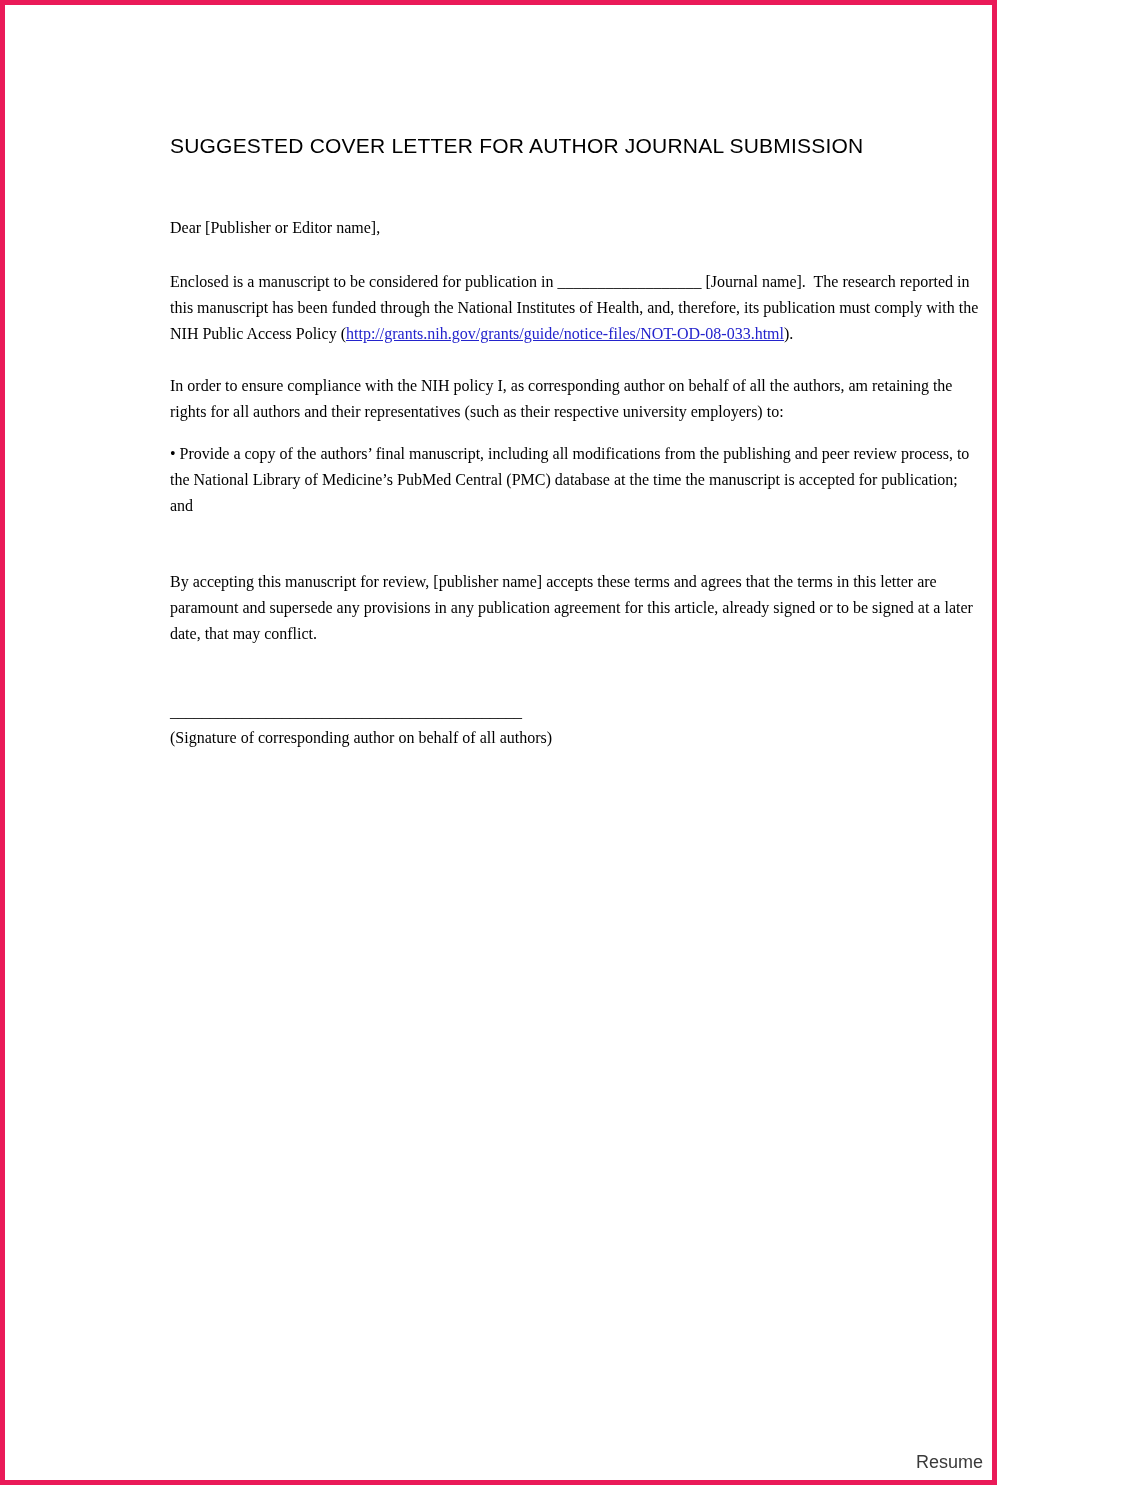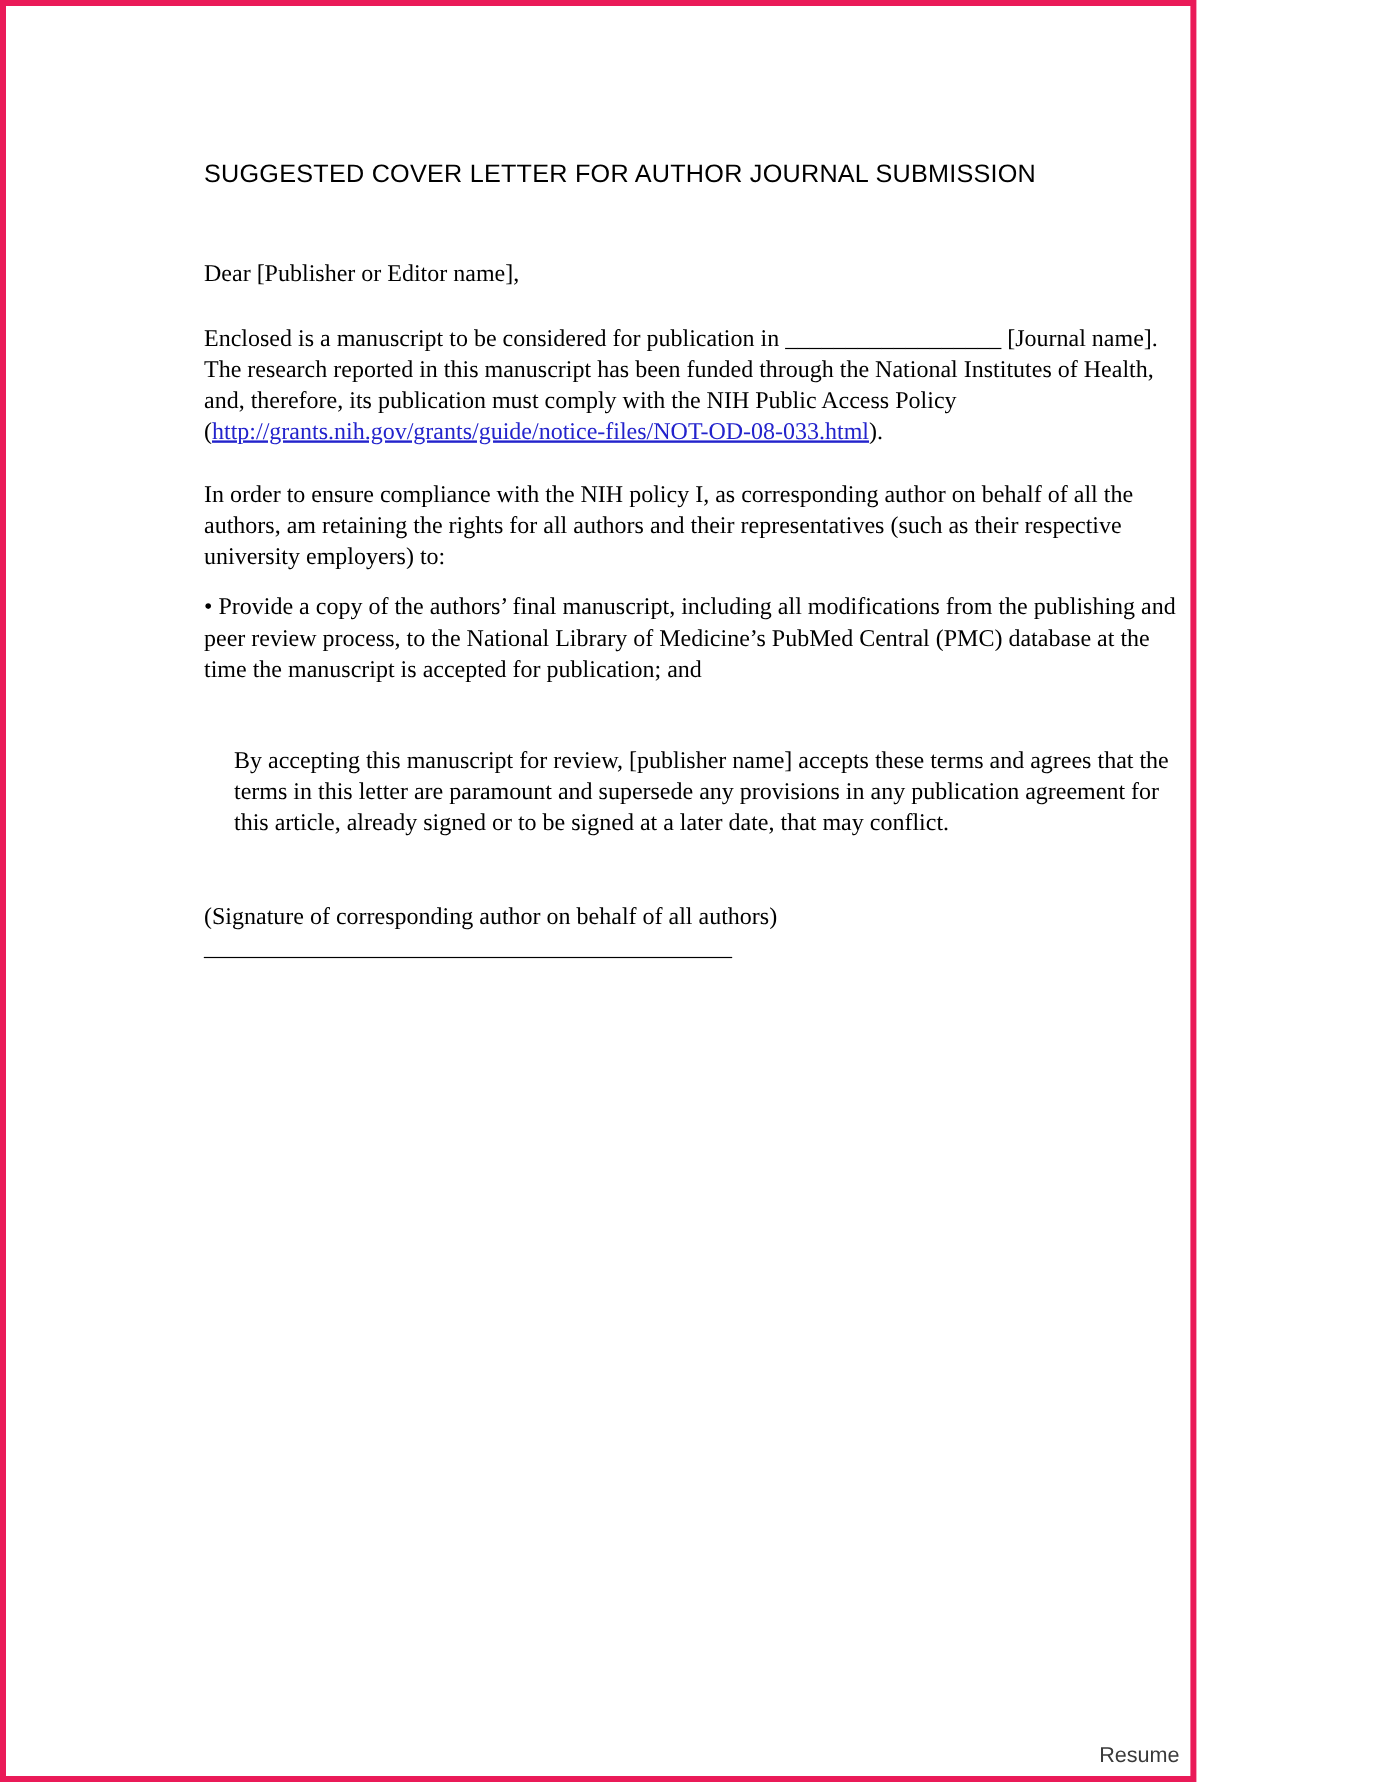--- a/index.html
+++ b/index.html
@@ -27,30 +27,30 @@
   h1.doc-title{
     font-family:"Liberation Sans", sans-serif;
     font-size:21px;
     font-weight:400;
     letter-spacing:0.2px;
     line-height:24px;
     margin:129px 0 0 0;
     white-space:nowrap;
   }
   .para, .bullet-row, .sig-row{
-    font-size:20px;
+    font-size:16px;
     line-height:26px;
     margin:0;
   }
   .salutation{margin-top:57px;}
   .p-enclosed{margin-top:28px;white-space:pre-wrap;}
   .p-compliance{margin-top:26px;}
   .bullet-list{margin-top:16px;}
   .bullet-row{white-space:pre-wrap;}
-  .p-acceptance{margin-top:50px;margin-left:25px;}
+  .p-acceptance{margin-top:50px;}
   .sig-block{margin-top:52px;}
   a.doc-link{
     color:var(--link-color);
     text-decoration:underline;
     cursor:pointer;
   }
   .watermark{
     position:absolute;
     right:9px;bottom:7px;
     font-family:"Liberation Sans", sans-serif;
@@ -72,20 +72,20 @@
 
     <p class="para p-compliance">In order to ensure compliance with the NIH policy I, as corresponding author on behalf of all the authors, am retaining the rights for all authors and their representatives (such as their respective university employers) to:</p>
 
     <div class="bullet-list">
         <div class="bullet-row"><span>• </span><span>Provide a copy of the authors’ final manuscript, including all modifications from the publishing and peer review process, to the National Library of Medicine’s PubMed Central (PMC) database at the time the manuscript is accepted for publication; and</span></div>
       </div>
 
     <p class="para p-acceptance">By accepting this manuscript for review, [publisher name] accepts these terms and agrees that the terms in this letter are paramount and supersede any provisions in any publication agreement for this article, already signed or to be signed at a later date, that may conflict.</p>
 
     <div class="sig-block">
+      <div class="sig-row">____________________________________________</div>
       <div class="sig-row">(Signature of corresponding author on behalf of all authors)</div>
-      <div class="sig-row">____________________________________________</div>
     </div>
 
   </div>
 
   <div class="watermark">Resume</div>
 </div>
 
 </body></html>

